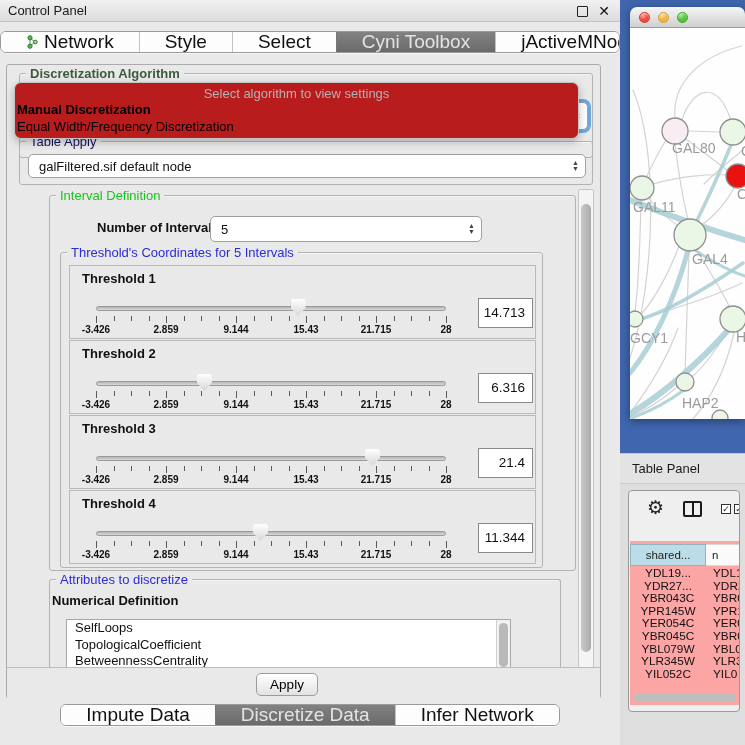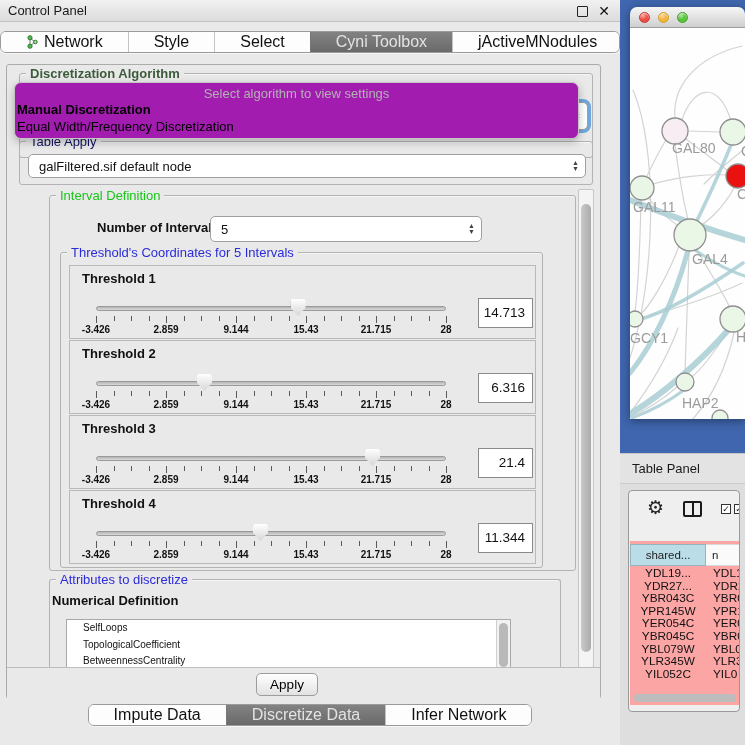--- a/index.html
+++ b/index.html
@@ -11,21 +11,21 @@
   .left-window{position:absolute;left:0;top:0;width:620px;height:745px;background:#e9e9e9;}
   .titlebar{position:absolute;left:0;top:0;width:100%;height:22px;
             background:linear-gradient(#f1f1f1,#dcdcdc);border-bottom:1px solid #c2c2c2;
             display:flex;align-items:center;}
   .tb-title{font-size:13px;color:#1a1a1a;margin-left:8px;}
   .tb-float{position:absolute;right:32px;top:6px;width:11px;height:11px;border:1.5px solid #222;border-radius:1px;}
   .tb-close{position:absolute;right:10px;top:3px;font-size:14px;font-weight:bold;color:#111;}
 
   .seg{display:inline-flex;border:1px solid #9a9a9a;border-radius:6px;overflow:hidden;
        background:#fdfdfd;box-shadow:0 1px 0 rgba(255,255,255,.6);}
-  .seg-item{display:flex;align-items:center;gap:5px;padding:2px 25px;font-size:16px;line-height:16px;
+  .seg-item{display:flex;align-items:center;gap:5px;padding:2px 25px;font-size:19px;line-height:16px;
             border-left:1px solid #c3c3c3;color:#111;white-space:nowrap;background:#fdfdfd;}
   .seg-item:first-child{border-left:none;}
   .seg-item.sel{background:linear-gradient(#828282,#6a6a6a);color:#e3e3e3;border-left-color:#777;}
   .tabrow{position:absolute;left:0;top:31px;width:100%;display:flex;justify-content:center;}
   .bottomtabrow{position:absolute;left:0;top:704px;width:100%;display:flex;justify-content:center;}
 
   .content-panel{position:absolute;left:6px;top:64px;width:595px;height:635px;
                  border:1px solid #ababab;border-radius:3px;background:#e9e9e9;}
   .groupbox{position:absolute;border:1px solid #b3b3b3;border-radius:3px;
             box-shadow:inset 0 1px 0 rgba(255,255,255,.55);}
@@ -34,21 +34,21 @@
   .g-navy{color:#13135f;}
   .g-green{color:#18c618;}
   .g-blue{color:#2b2bdb;}
 
   .combo{display:flex;align-items:center;background:#fff;border:1px solid #a0a0a0;border-radius:5px;
          font-size:13px;padding:0 6px 0 10px;}
   .combo .ctext{flex:1;overflow:hidden;white-space:nowrap;}
   .combo-arrows{display:flex;flex-direction:column;align-items:center;color:#444;font-size:7px;line-height:6px;margin-left:4px;}
   .combo.focus{box-shadow:0 0 0 3px #6fa7dd;}
 
-  .popup{position:absolute;left:7px;top:17px;width:565px;height:57px;background:#a21caf;
+  .popup{position:absolute;left:7px;top:17px;width:565px;height:57px;background:#b91c1c;
          border:1px solid #c4c4c4;border-radius:7px;box-shadow:0 3px 8px rgba(0,0,0,.25);z-index:30;
          padding-top:3px;}
   .popup-hint{text-align:center;color:#b3b3b3;font-size:13px;line-height:16px;}
   .popup-opt{font-size:13px;line-height:16.5px;padding-left:2px;color:#000;}
   .popup-opt.bold{font-weight:bold;}
 
   .scrollwrap{position:absolute;left:8px;top:124px;width:563px;height:479px;overflow:hidden;}
   .vscroll{position:absolute;left:571px;top:124px;width:16px;height:479px;background:#f4f4f4;
            border:1px solid #c6c6c6;border-radius:2px;}
   .vthumb{position:absolute;left:2px;right:2px;top:14px;height:448px;border-radius:6px;
@@ -63,21 +63,21 @@
              background:linear-gradient(#ffffff,#d6d6d6);
              clip-path:polygon(8% 0,92% 0,100% 14%,100% 52%,50% 100%,0 52%,0 14%);
              filter:drop-shadow(0 1px 1px rgba(0,0,0,.45));}
   .tick{position:absolute;width:1px;background:#5a5a5a;top:50px;}
   .tick-label{position:absolute;top:58px;font-size:10px;font-weight:bold;transform:translateX(-50%);white-space:nowrap;}
   .value-box{position:absolute;left:408px;top:32px;width:55px;height:30px;background:#fff;
              border:1px solid #8a8a8a;font-size:13.5px;line-height:28px;text-align:right;padding-right:7px;}
 
   .attr-heading{position:absolute;left:2px;top:13px;font-size:13px;font-weight:bold;}
   .listbox{position:absolute;left:16px;top:39px;width:445px;height:58px;background:#fff;border:1px solid #a8a8a8;}
-  .list-item{font-size:10px;line-height:16.5px;padding-left:16px;white-space:nowrap;}
+  .list-item{font-size:13px;line-height:16.5px;padding-left:8px;white-space:nowrap;}
   .list-scroll{position:absolute;right:0;top:0;bottom:0;width:14px;background:#f2f2f2;border-left:1px solid #d0d0d0;}
   .list-thumb{position:absolute;left:2px;right:2px;top:3px;height:44px;background:#b9b9b9;border-radius:5px;}
 
   .apply-bar{position:absolute;left:0;right:0;top:602px;height:32px;background:#e9e9e9;
              border-top:1px solid #bdbdbd;z-index:5;}
   .apply-btn{position:absolute;left:249px;top:5px;width:62px;height:23px;
              background:linear-gradient(#ffffff,#e2e2e2);border:1px solid #9c9c9c;border-radius:5px;
              font-size:13.5px;font-family:inherit;}
 
   

